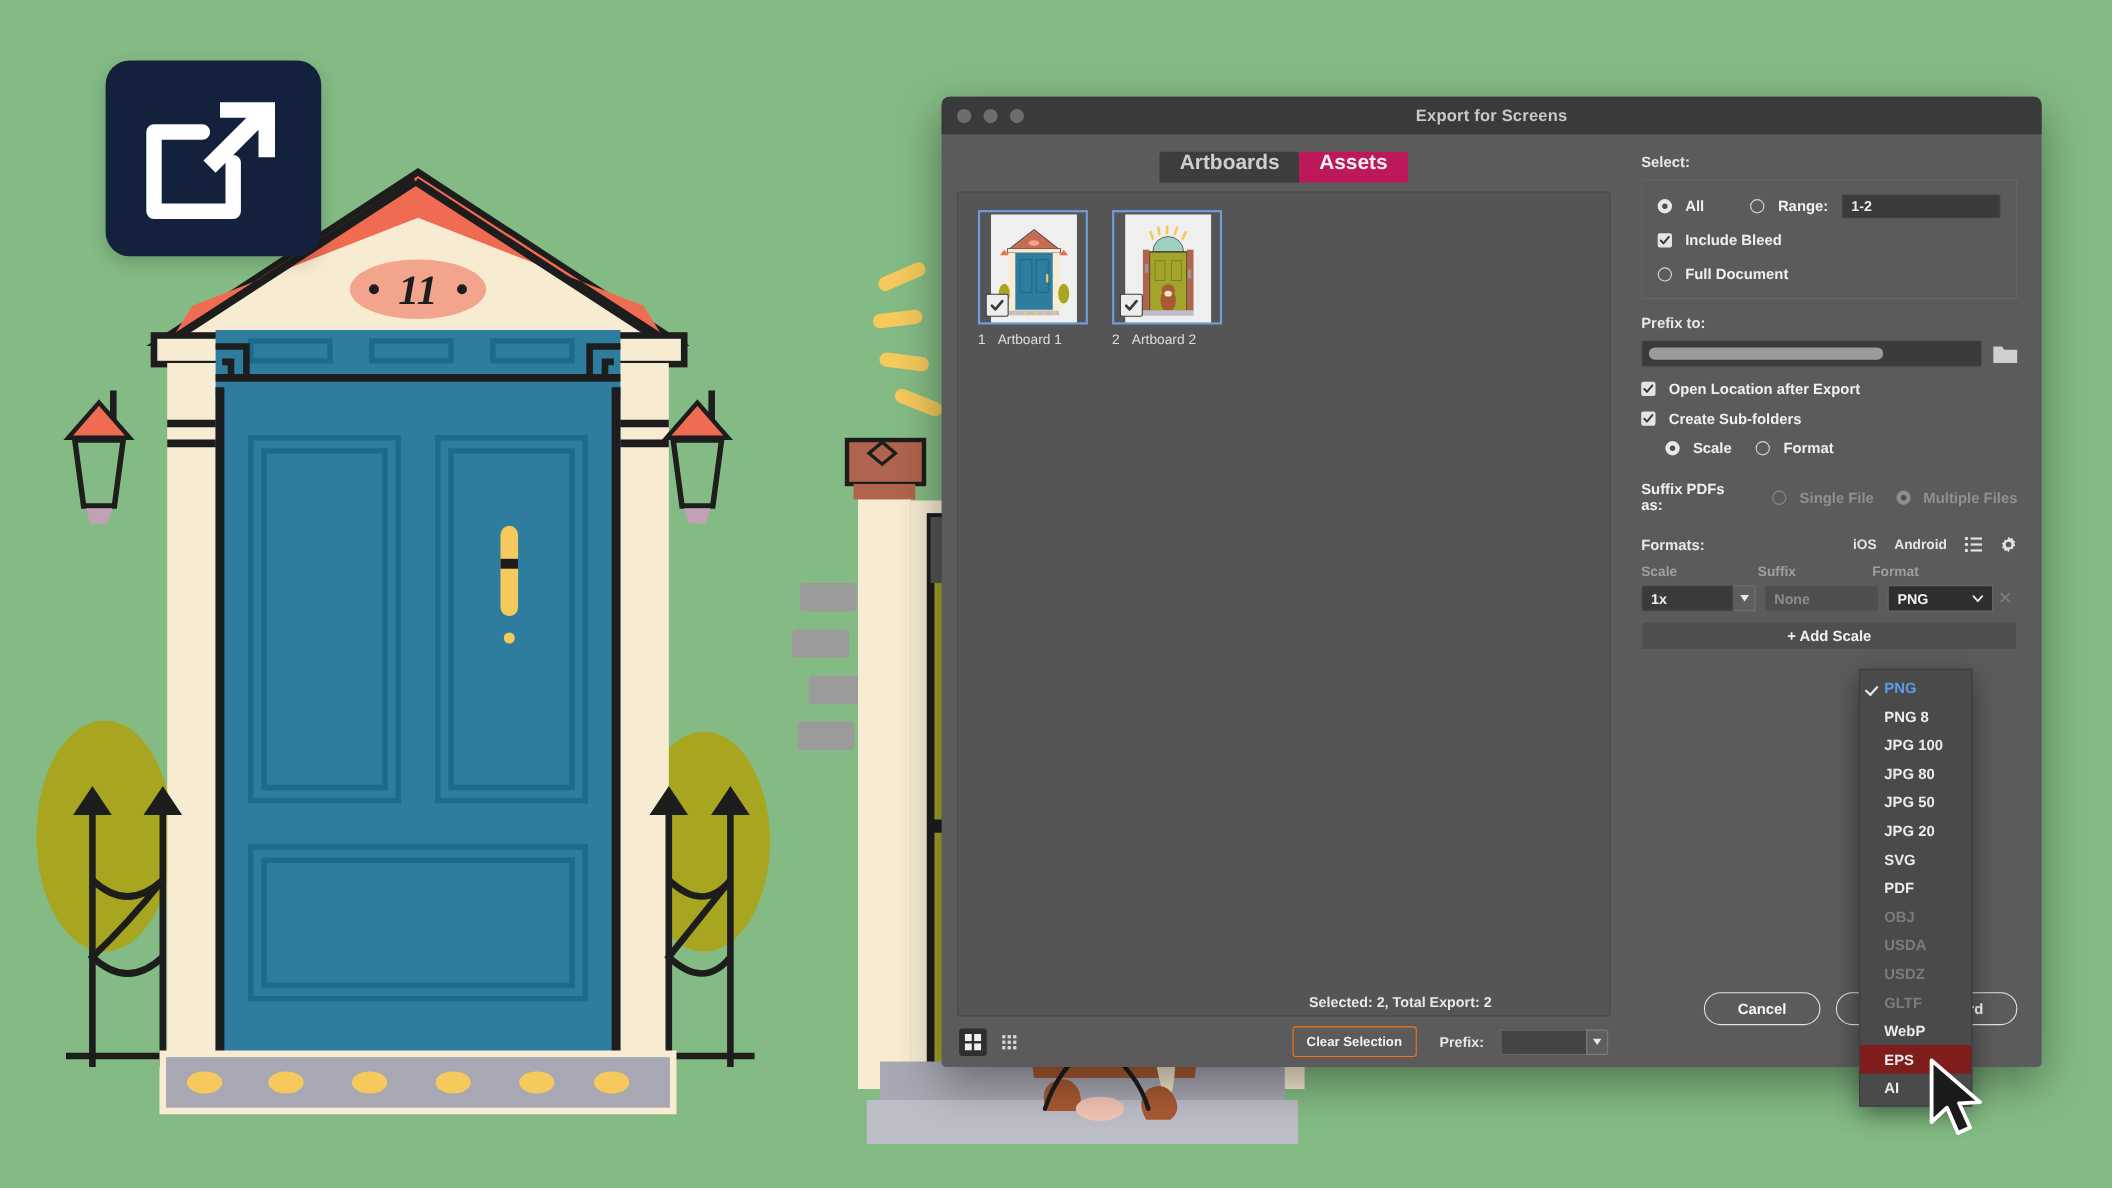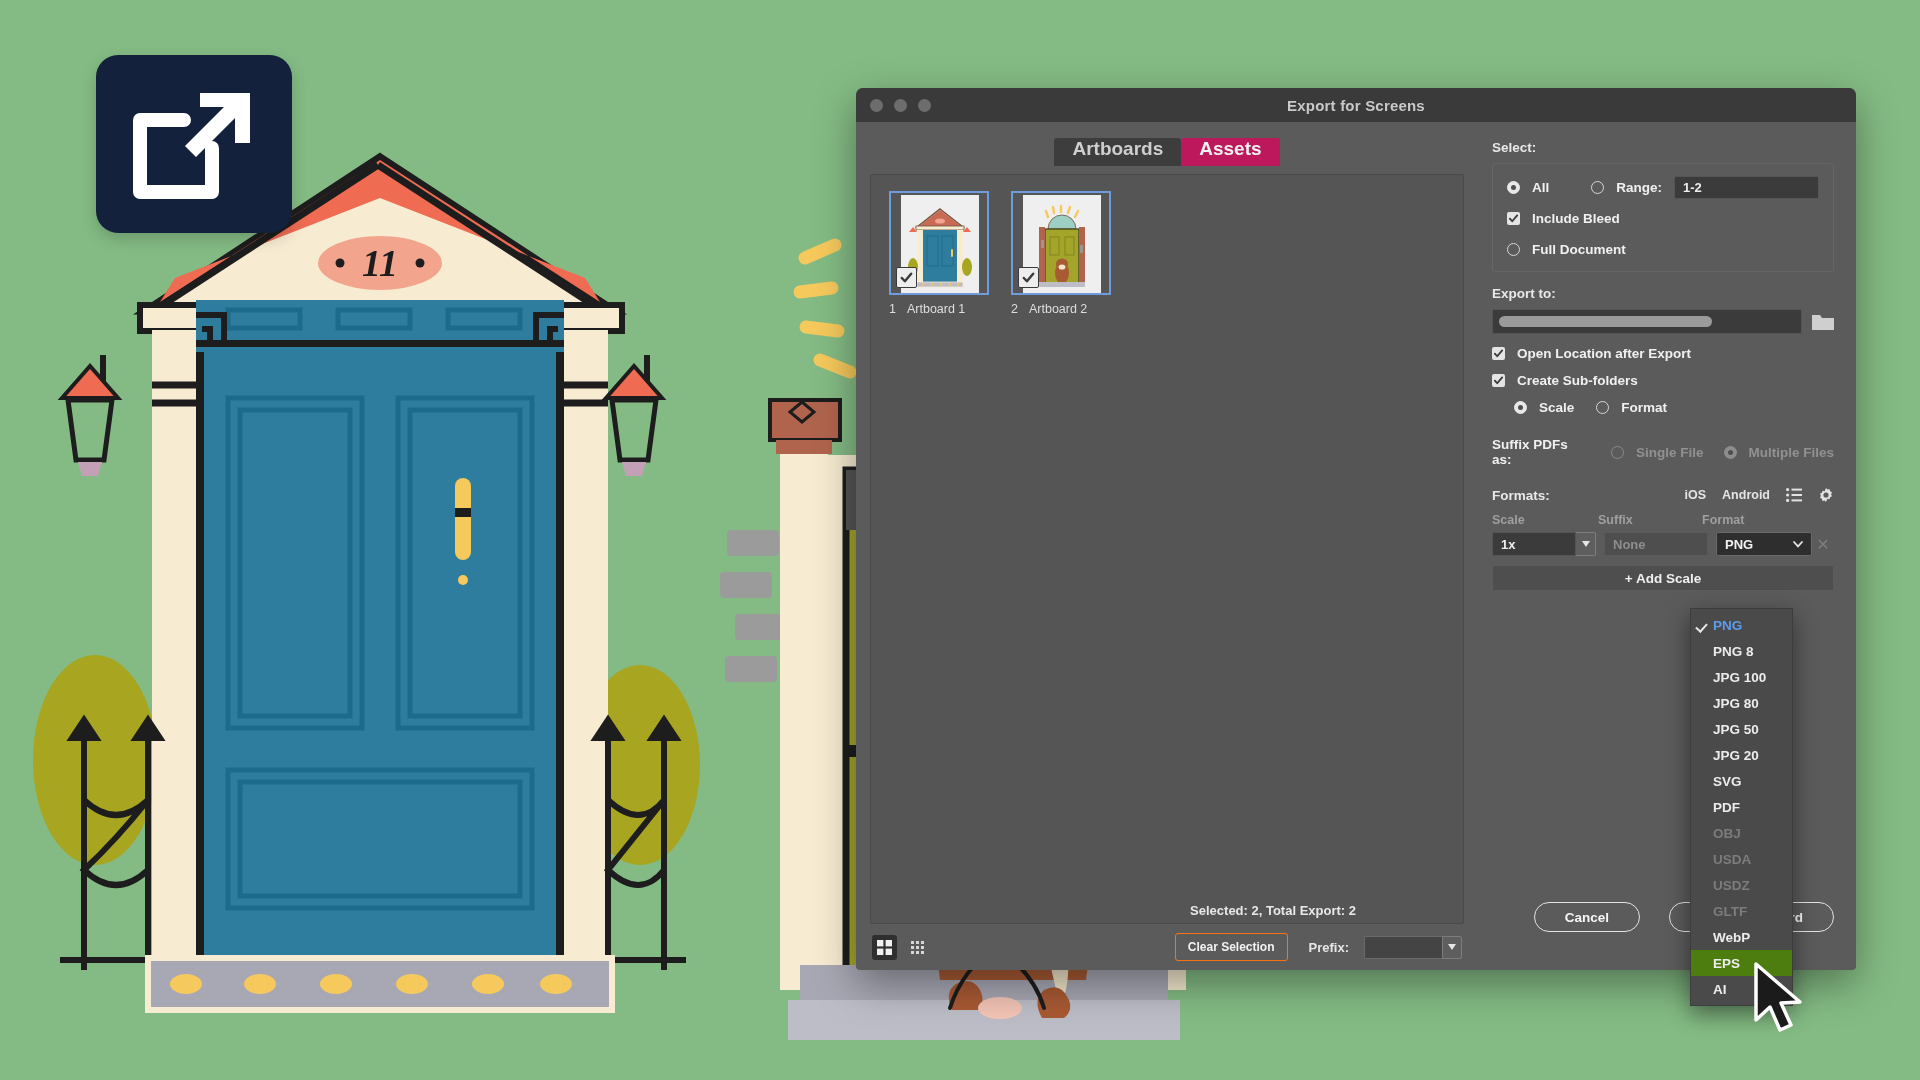--- a/index.html
+++ b/index.html
@@ -187,21 +187,21 @@
   .status-text {
     position: absolute; right: 500px; bottom: 52px;
     font-size: 13px; color: #e8e8e8; font-weight: bold; white-space: nowrap;
   }
   .pill {
     position: absolute; bottom: 38px; height: 30px; border-radius: 15px;
     border: 1.5px solid #e4e4e4; display: flex; align-items: center; justify-content: center;
     color: #f6f6f6; font-size: 13.5px; font-weight: bold; padding: 0 30px; background: transparent;
     font-family: inherit;
   }
-  .pill.cancel { right: 216px; }
+  .pill.cancel { right: 201px; }
   .pill.primary { right: 22px; }
 
   
   .fmt-menu {
     position: absolute; left: 1690px; top: 608px; width: 103px;
     background: #4a4a4a; border: 1px solid #3d3d3d;
     box-shadow: 0 8px 22px rgba(0,0,0,.45);
     padding: 3px 0; z-index: 60;
   }
   .fmt-item {
@@ -209,21 +209,21 @@
     padding-left: 22px; font-size: 13.5px; font-weight: bold; color: #ececec;
     position: relative;
   }
   .fmt-item.checked { color: #5d9cec; }
   .fmt-item.checked::before {
     content: ""; position: absolute; left: 7px; top: 9px;
     width: 5px; height: 9px; border: solid #e6e6e6;
     border-width: 0 2px 2px 0; transform: rotate(42deg);
   }
   .fmt-item.disabled { color: #7c7c7c; }
-  .fmt-item.hover { background: #4d7c0f; }
+  .fmt-item.hover { background: #7f1d1d; }
 
   
   .cursor { position: absolute; left: 1753px; top: 962px; z-index: 80; }
 </style>
 </head>
 <body>
 
 <div class="bg-art">
   <svg width="1920" height="1080" viewBox="0 0 1920 1080">
     <rect x="0" y="0" width="1920" height="1080" fill="#84bb84"></rect>
@@ -572,21 +572,21 @@
             </svg>
           </span>
           <span class="lbl">Include Bleed</span>
         </div>
         <div class="row" style="margin-top:16px">
           <span class="radio"></span>
           <span class="lbl">Full Document</span>
         </div>
       </div>
 
-      <div class="sect-label">Export to:</div>
+      <div class="sect-label">Prefix to:</div>
       <div class="path-row">
         <div class="path-input">
           <div class="path-redact"></div>
         </div>
         <svg width="22" height="18" viewBox="0 0 22 18">
           <path d="M0 2 h8 l2 3 h12 v12 h-22 z" fill="#cfcfcf"></path>
         </svg>
       </div>
 
       <div class="row" style="margin-top:12px">

